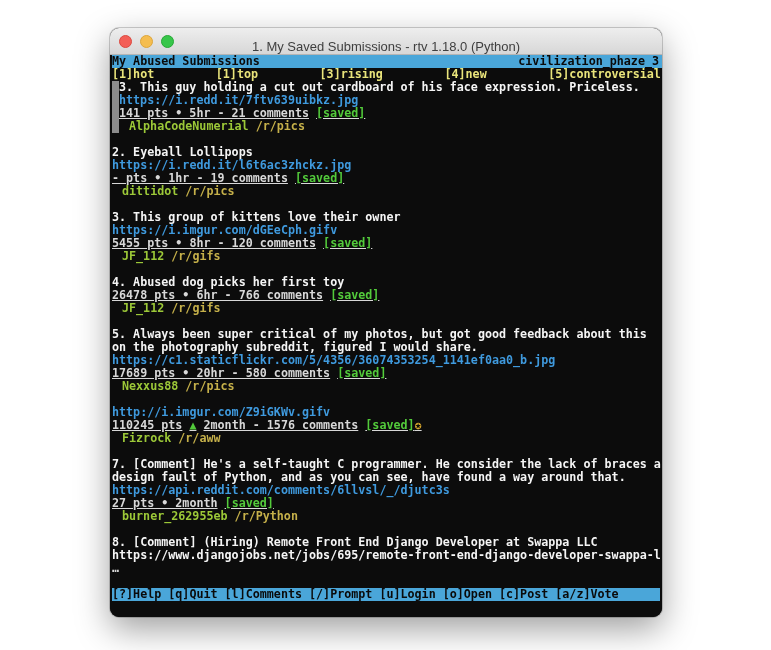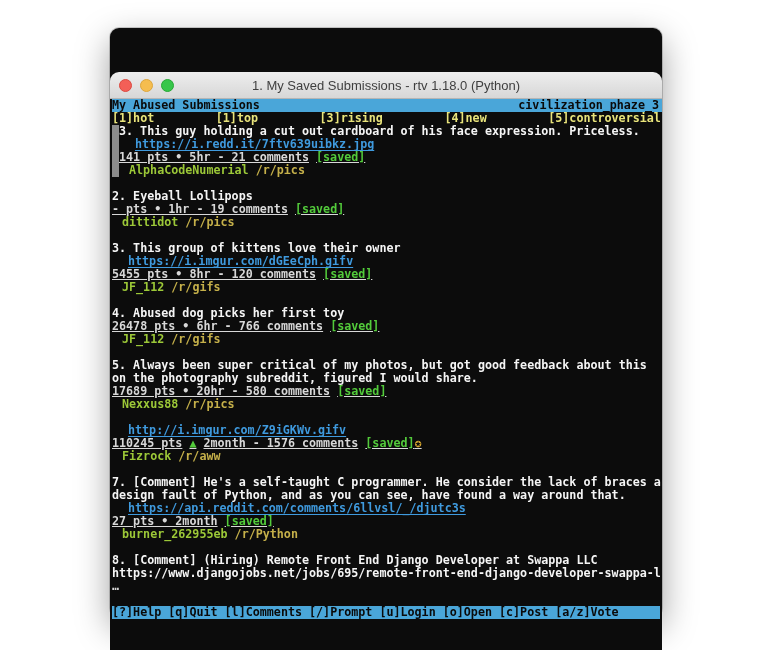--- a/index.html
+++ b/index.html
@@ -9,21 +9,21 @@
   .window {
     position: absolute; left: 110px; top: 28px; width: 552px; height: 589px;
     border-radius: 9px;
     box-shadow: 0 12px 34px rgba(0,0,0,0.38), 0 0 0 1px rgba(0,0,0,0.18);
     background: #0c0c0c;
   }
   .titlebar {
     height: 27px; border-radius: 9px 9px 0 0;
     background: linear-gradient(#eeeeee, #d7d7d7);
     border-bottom: 1px solid #b5b5b5;
-    display: flex; align-items: center; position: relative; margin-top: 44px;
+    display: flex; align-items: flex-end; position: relative;
   }
   .lights { position: absolute; left: 9px; top: 0; height: 100%; display: flex; align-items: center; gap: 8px; }
   .light { width: 13px; height: 13px; border-radius: 50%; }
   .light.red    { background: #f35f57; border: 1px solid #db4940; }
   .light.yellow { background: #f5bd4f; border: 1px solid #dda63b; }
   .light.green  { background: #37c64a; border: 1px solid #26a835; }
   .win-title {
     flex: 1; text-align: center; font-family: "Liberation Sans", sans-serif;
     font-size: 13px; color: #3f3f3f;
   }
@@ -42,22 +42,22 @@
     height: 13px; color: #e9e47b; display: flex; justify-content: space-between;
     width: 78ch; white-space: pre;
   }
   .list { width: 78ch; }
   .sub { position: relative; margin-bottom: 13px; }
   .sub.selected { padding-left: 7px; }
   .cursor { position: absolute; left: 0; top: 0; bottom: 0; width: 7px; background: #8c8c8c; }
   .line { white-space: pre-wrap; overflow-wrap: break-word; }
   .title { color: #f5f5f5; }
   .url {
-    color: #3f9ade; text-decoration: underline; text-underline-offset: 2px;
-    display: block; cursor: pointer; margin-left: 16px;
+    color: #3f9ade; text-underline-offset: 2px;
+    display: block; cursor: pointer;
   }
   .bodyline { color: #f5f5f5; }
   .ellipsis { color: #d8d8d8; }
   .stats { display: flex; gap: 1ch; color: #d8d8d8; text-decoration: underline; }
   .arrow { color: #53cb3b; }
   .saved { color: #53cb3b; }
   .gold { color: #d7a62d; }
   .byline { display: flex; gap: 1ch; padding-left: 10px; }
   .author { color: #9cc838; }
   .subreddit { color: #c5b04a; }
@@ -104,20 +104,21 @@
         </div>
         <div class="line byline">
           <span class="author">AlphaCodeNumerial</span>
           <span class="subreddit">/r/pics</span>
         </div>
       </article>
 
       <article class="sub">
 
         <div class="line title">2. Eyeball Lollipops</div>
+        <a class="line url">https://i.redd.it/l6t6ac3zhckz.jpg</a>
         <div class="line stats">
           <span>- pts • 1hr - 19 comments</span>
           
           
           <span><span class="saved">[saved]</span><span class="gold"></span></span>
         </div>
         <div class="line byline">
           <span class="author">dittidot</span>
           <span class="subreddit">/r/pics</span>
         </div>
@@ -150,20 +151,21 @@
         </div>
         <div class="line byline">
           <span class="author">JF_112</span>
           <span class="subreddit">/r/gifs</span>
         </div>
       </article>
 
       <article class="sub">
 
         <div class="line title">5. Always been super critical of my photos, but got good feedback about this on the photography subreddit, figured I would share.</div>
+        <a class="line url">https://c1.staticflickr.com/5/4356/36074353254_1141ef0aa0_b.jpg</a>
         <div class="line stats">
           <span>17689 pts • 20hr - 580 comments</span>
           
           
           <span><span class="saved">[saved]</span><span class="gold"></span></span>
         </div>
         <div class="line byline">
           <span class="author">Nexxus88</span>
           <span class="subreddit">/r/pics</span>
         </div>

